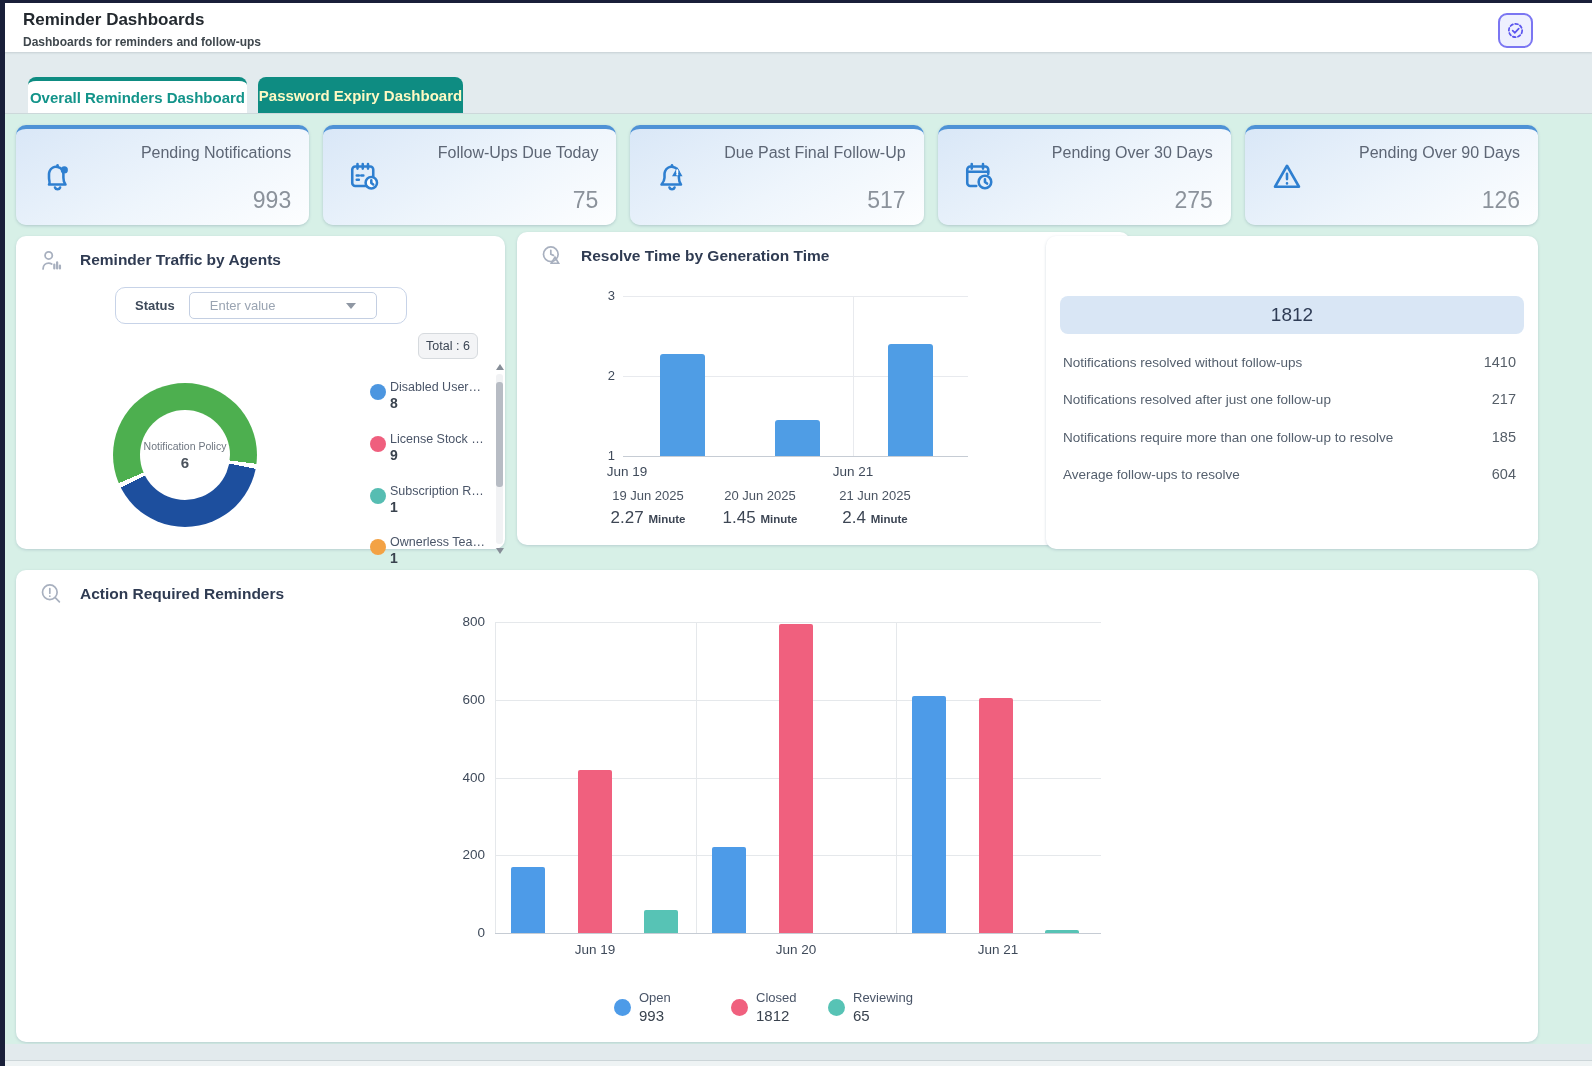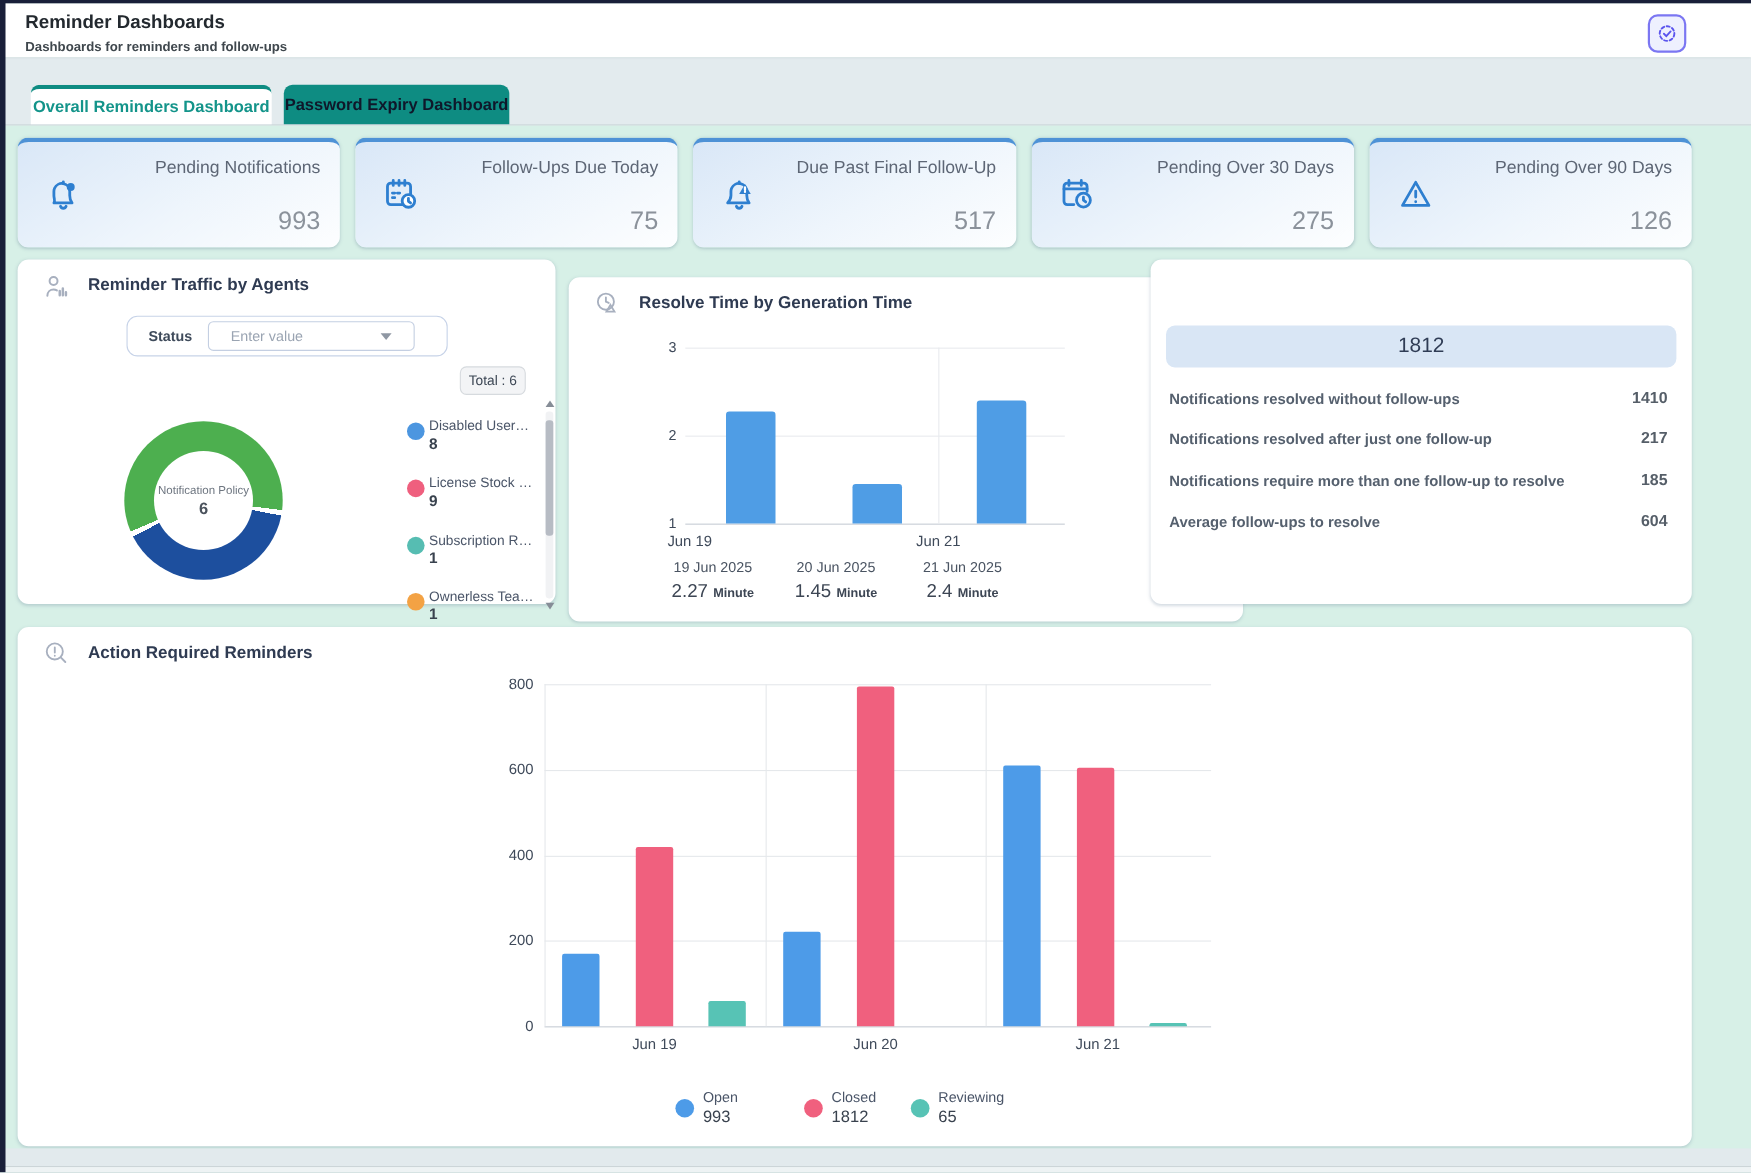--- a/index.html
+++ b/index.html
@@ -15,35 +15,35 @@
   .app-sub{position:absolute;left:23px;top:32px;font-size:12px;font-weight:700;color:#3f474d;}
   .icon-btn{position:absolute;right:59px;top:10px;width:31px;height:31px;border:2px solid #7b76f2;
             border-radius:9px;background:#eef0fe;display:flex;align-items:center;justify-content:center;cursor:pointer;}
 
   
   .tabband{position:absolute;left:0;top:52px;width:100%;height:61px;background:#e3ebee;
            border-bottom:1px solid #ccd8da;z-index:5;}
   .tab{position:absolute;bottom:0;height:36px;border-radius:8px 8px 0 0;display:flex;align-items:center;
        justify-content:center;font-size:15px;font-weight:700;cursor:pointer;box-sizing:border-box;}
   .tab-active{left:28px;width:219px;background:#fff;color:#13948a;border-top:4px solid #0e8c82;}
-  .tab-inactive{left:258px;width:205px;background:#0e8c82;color:#0f172a;}
+  .tab-inactive{left:258px;width:205px;background:#0e8c82;color:#fef9c3;}
 
   
   .kpi-row{position:absolute;left:16px;top:125px;width:1522px;height:100px;display:flex;gap:14px;z-index:2;}
   .kpi{position:relative;flex:1;border-radius:10px;border-top:4px solid #4e92d6;box-sizing:border-box;
        background:linear-gradient(150deg,#d9e7f7 0%,#eef5fc 55%,#fdfeff 100%);
        box-shadow:0 1px 3px rgba(100,125,150,.35);}
   .kpi-icon{position:absolute;left:24px;top:30px;color:#2e7fd0;}
   .kpi-label{position:absolute;right:18px;top:15px;font-size:16px;color:#5d6675;}
   .kpi-value{position:absolute;right:18px;bottom:11px;font-size:23px;color:#8b929b;}
 
   
   .panel{position:absolute;background:#fff;border-radius:10px;box-shadow:0 1px 3px rgba(100,125,150,.28);}
   #panel-traffic{left:16px;top:236px;width:489px;height:313px;}
-  #panel-resolve{left:517px;top:252px;width:613px;height:313px;}
+  #panel-resolve{left:517px;top:232px;width:613px;height:313px;}
   #panel-followup{left:1046px;top:236px;width:492px;height:313px;}
   #panel-action{left:16px;top:570px;width:1522px;height:472px;}
   .panel-head{position:absolute;left:0;top:0;right:0;height:48px;display:flex;align-items:center;
               gap:15px;padding-left:22px;}
   .panel-title{font-size:15.5px;font-weight:700;color:#2f3b52;}
   .panel-icon{color:#a8b0bf;display:flex;}
   .fu-head{height:52px;border-bottom:2px solid #a9c7e7;}
 
   
   .filter-box{position:absolute;left:99px;top:51px;width:292px;height:37px;border:1px solid #c7d3e8;
@@ -87,21 +87,21 @@
   .rxtick{position:absolute;top:232px;width:60px;text-align:center;font-size:13.5px;color:#3f4a5a;}
   .rstat{position:absolute;top:256px;width:130px;text-align:center;}
   .rstat-date{font-size:13px;color:#4a5462;}
   .rstat-val{font-size:17px;color:#3d4654;margin-top:5px;}
   .rstat-unit{font-size:11.5px;font-weight:700;color:#3d4654;}
 
   
   .fu-box{position:absolute;left:14px;top:60px;width:464px;height:38px;background:#d9e6f5;border-radius:8px;
           display:flex;align-items:center;justify-content:center;font-size:19px;color:#2f3c55;box-sizing:border-box;}
   .fu-row{position:absolute;left:17px;right:22px;height:20px;display:flex;justify-content:space-between;
-          align-items:center;font-weight:bold;}
+          align-items:center;}
   .fu-row-label{font-size:13.5px;color:#55606e;}
   .fu-row-value{font-size:14.5px;color:#555e68;}
 
   
   .aplot{position:absolute;left:479px;top:52px;width:606px;height:311px;border-bottom:1px solid #c6ccd4;}
   .agrid-h{position:absolute;left:0;width:100%;height:1px;background:#e5e8eb;}
   .agrid-v{position:absolute;top:0;bottom:0;width:1px;background:#e5e8eb;}
   .abar{position:absolute;bottom:0;width:34px;border-radius:2px 2px 0 0;}
   .aytick{position:absolute;left:423px;width:46px;text-align:right;font-size:13.5px;color:#3f4a5a;}
   .axtick{position:absolute;top:372px;width:80px;text-align:center;font-size:13.5px;color:#3f4a5a;}

